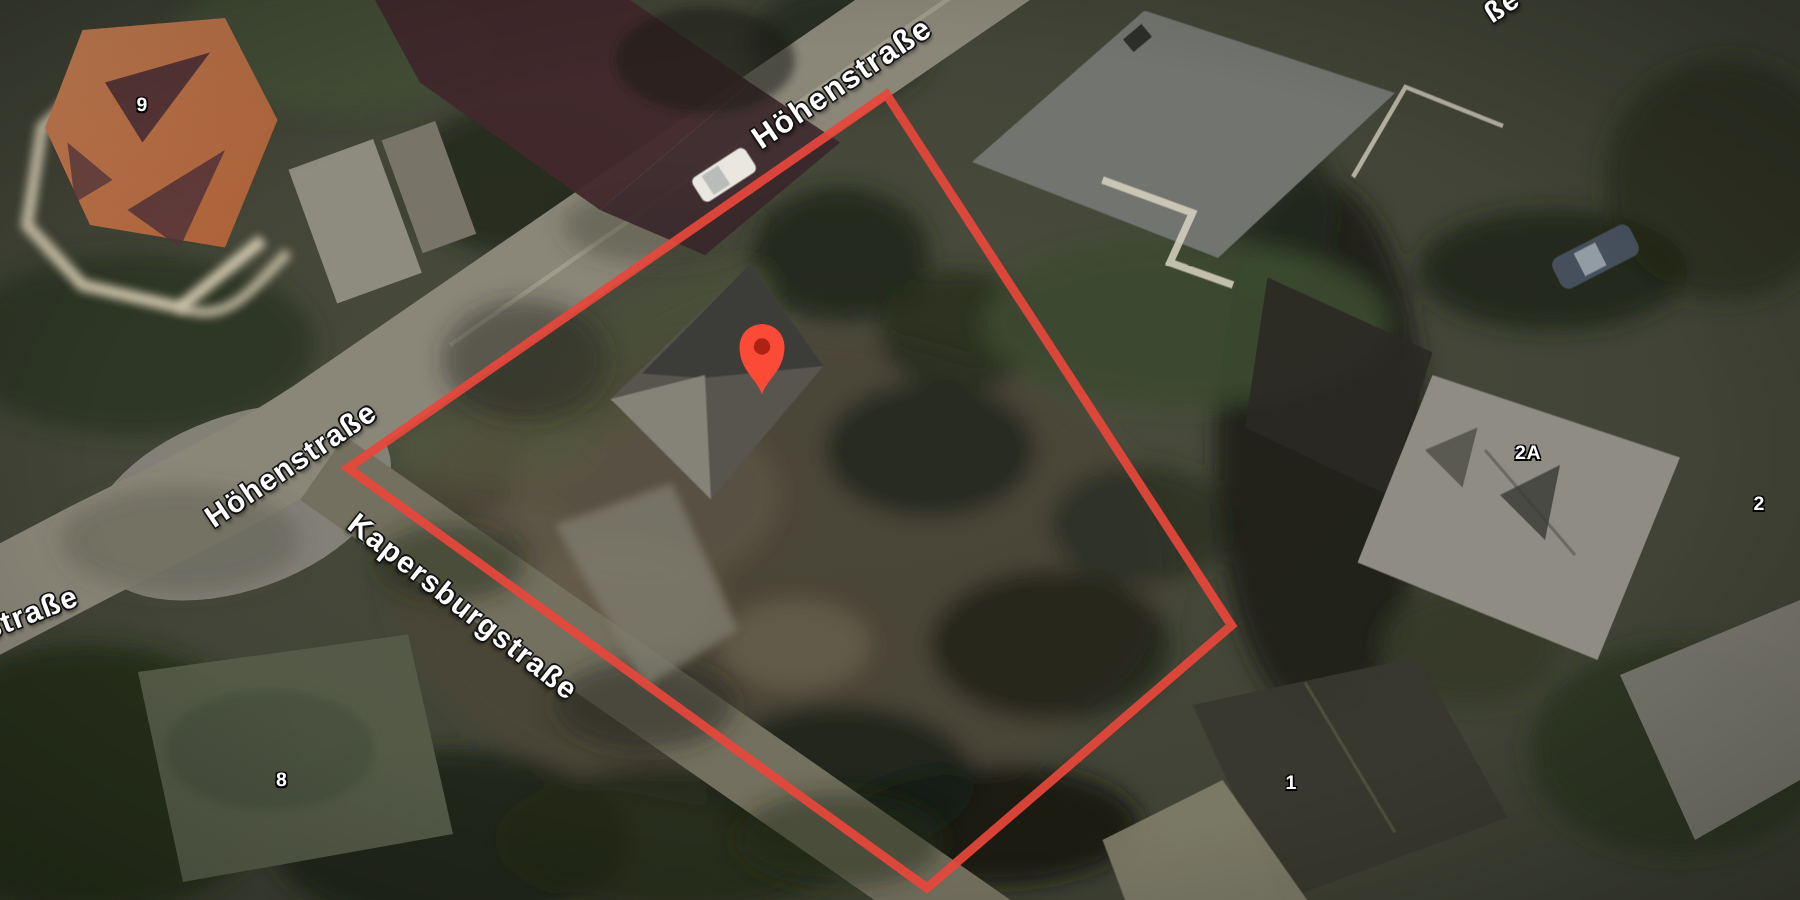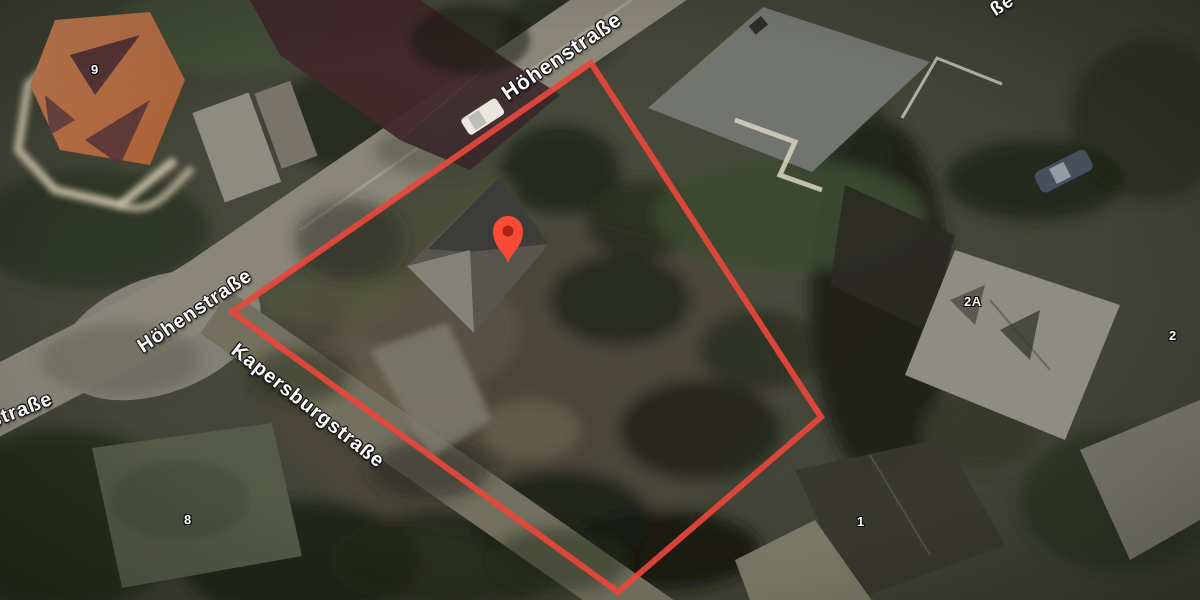--- a/index.html
+++ b/index.html
@@ -22,21 +22,21 @@
   #lbl-sse-partial{left:990px;top:-6px;font-size:19px;transform:rotate(-33deg);}
   #lbl-kapersburg{left:214px;top:394px;font-size:20px;transform:rotate(38deg);}
   .house-number{
     position:absolute;color:#fff;font-weight:bold;font-size:13px;
     letter-spacing:0.5px;
     text-shadow:-1px -1px 0 #000,1px -1px 0 #000,-1px 1px 0 #000,1px 1px 0 #000;
   }
   #num-9{left:91px;top:62px;}
   #num-8{left:184px;top:512px;}
   #num-1{left:857px;top:514px;}
-  #num-2a{left:964px;top:294px;}
+  #num-2a{left:1010px;top:294px;}
   #num-2{left:1169px;top:328px;}
 </style>
 </head>
 <body>
 
 <div class="map">
 
   <svg class="scene" width="1200" height="600" viewBox="0 0 1200 600">
     <defs>
       <filter id="soft" x="-30%" y="-30%" width="160%" height="160%">

